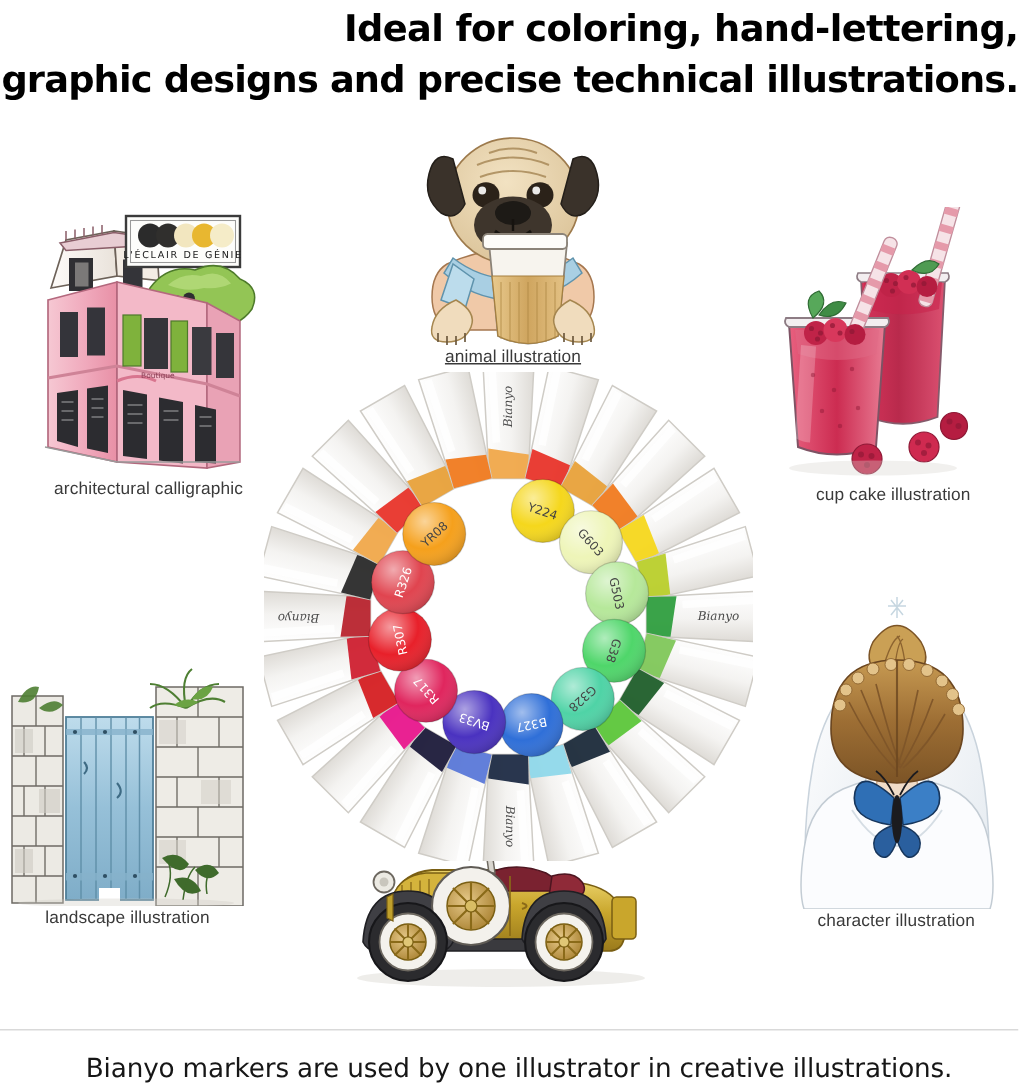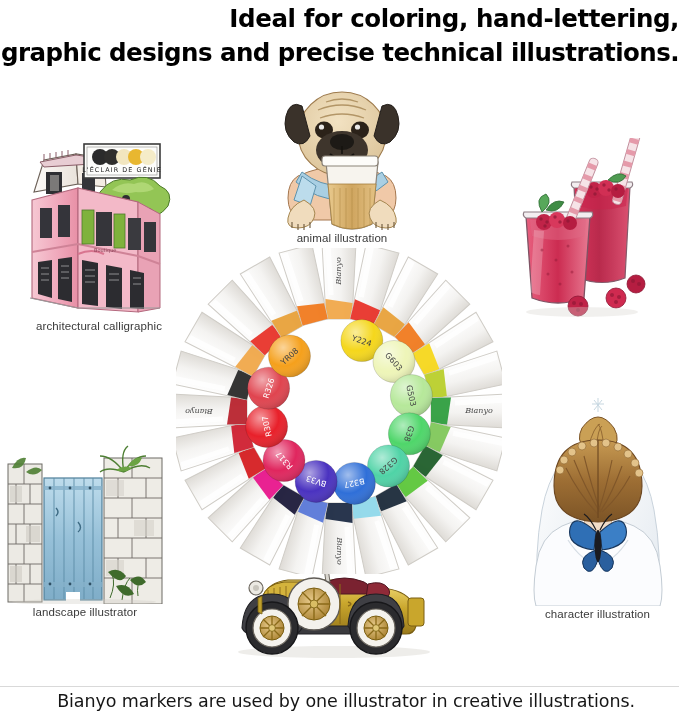--- a/index.html
+++ b/index.html
@@ -19,41 +19,41 @@
     font-family:"DejaVu Sans", sans-serif;
     font-weight:700;font-size:24.5px;letter-spacing:-0.4px;
     color:#000;line-height:34px;white-space:nowrap;
   }
   .headline-line.l2{font-size:24.5px;letter-spacing:-0.55px;}
 
   
   .footer-rule{position:absolute;left:0;right:0;top:686px;height:1px;background:#d9d9d9;}
   .footer{
     position:absolute;left:13px;right:0;top:691px;height:32px;
-    display:flex;align-items:flex-start;justify-content:center;
+    display:flex;align-items:flex-end;justify-content:center;
   }
   .footer-text{
     font-family:"DejaVu Sans", sans-serif;
     font-size:17.5px;color:#161616;letter-spacing:-0.1px;white-space:nowrap;
   }
 
   
   .cell{position:absolute;}
   .cell .art{position:absolute;left:0;top:0;}
   .caption{
     position:absolute;left:0;width:100%;
     font-size:11.5px;color:#3a3a3a;letter-spacing:.1px;
     text-align:center;white-space:nowrap;
   }
 
   
   #c-arch{left:20px;  top:132px; width:158px; height:210px;}
   #c-arch .caption{top:188px;}
   #c-animal{left:258px;top:84px;  width:168px; height:168px;}
-  #c-animal .caption{top:148px;}
+  #c-animal .caption{top:148px;text-decoration:underline;}
   #c-cup{left:512px; top:138px; width:167px; height:206px;}
   #c-cup .caption{top:186px;}
   #c-land{left:4px;  top:436px; width:162px; height:192px;}
   #c-land .caption{top:170px;}
   #c-char{left:516px;top:398px; width:163px; height:228px;}
   #c-char .caption{top:210px;}
   #c-car{left:222px; top:540px; width:222px; height:146px;}
   #c-car .caption{top:126px;}
 
   
@@ -299,20 +299,21 @@
             <circle cx="66" cy="172" r="2"></circle>
           <circle cx="100" cy="157" r="2"></circle>
             <circle cx="107" cy="159" r="2"></circle>
             <circle cx="104" cy="164" r="2"></circle>
           <circle cx="121" cy="143" r="2"></circle>
             <circle cx="127" cy="146" r="2"></circle>
         </g>
       </g>
       <ellipse cx="70" cy="174" rx="56" ry="5" fill="#d8d3cd" opacity=".35"></ellipse>
     </svg>
+    <div class="caption">cup cake illustration</div>
   </div>
 
   <div class="cell" id="c-land">
     <svg class="art" width="162" height="168" viewBox="0 0 162 168">
       <defs>
         <linearGradient id="gateG" x1="0" y1="0" x2="0" y2="1">
           <stop offset="0" stop-color="#bedcec"></stop>
             <stop offset=".5" stop-color="#96c0d8"></stop>
             <stop offset="1" stop-color="#7fadc8"></stop>
         </linearGradient>
@@ -378,21 +379,21 @@
       <g fill="#3f6b2c">
         <path d="M104 136 q10 -6 18 4 q-6 10 -18 -4 Z"></path>
         <path d="M112 150 q12 -4 18 8 q-10 6 -18 -8 Z"></path>
         <path d="M126 144 q10 -8 16 2 q-8 8 -16 -2 Z"></path>
       </g>
       <g stroke="#3f6b2c" stroke-width="1" fill="none">
         <path d="M106 162 q6 -14 2 -24 M118 164 q2 -16 8 -22 M134 160 q-2 -12 4 -18"></path>
       </g>
       <ellipse cx="80" cy="166" rx="72" ry="3" fill="#cfcbc4" opacity=".35"></ellipse>
     </svg>
-    <div class="caption">landscape illustrator</div>
+    <div class="caption">landscape illustration</div>
   </div>
 
   <div class="cell" id="c-char">
     <svg class="art" width="163" height="208" viewBox="0 0 163 208">
       <defs>
         <linearGradient id="hairG" x1="0" y1="0" x2="0" y2="1">
           <stop offset="0" stop-color="#c79a52"></stop>
             <stop offset=".5" stop-color="#9d6e34"></stop>
             <stop offset="1" stop-color="#7c5426"></stop>
         </linearGradient>

